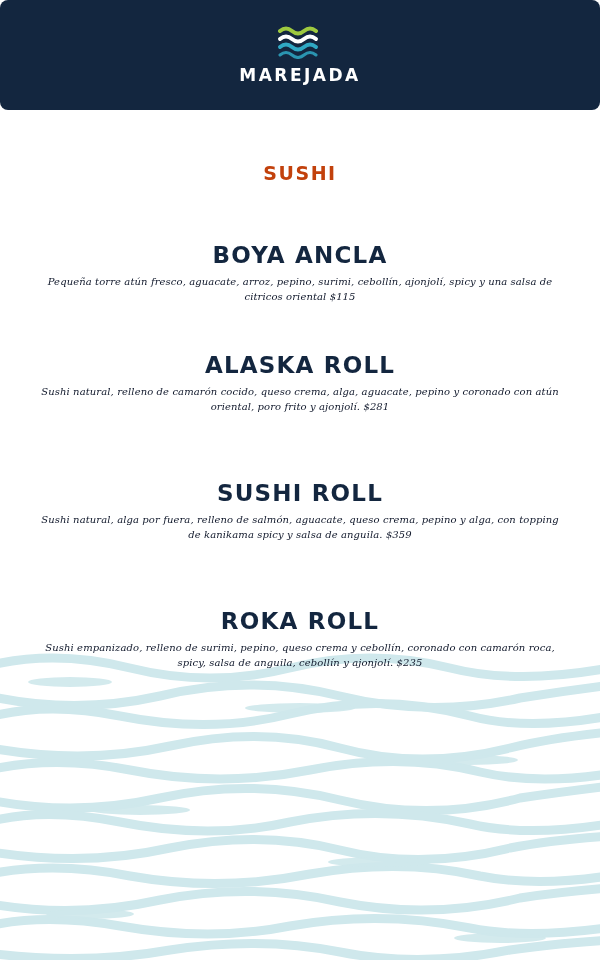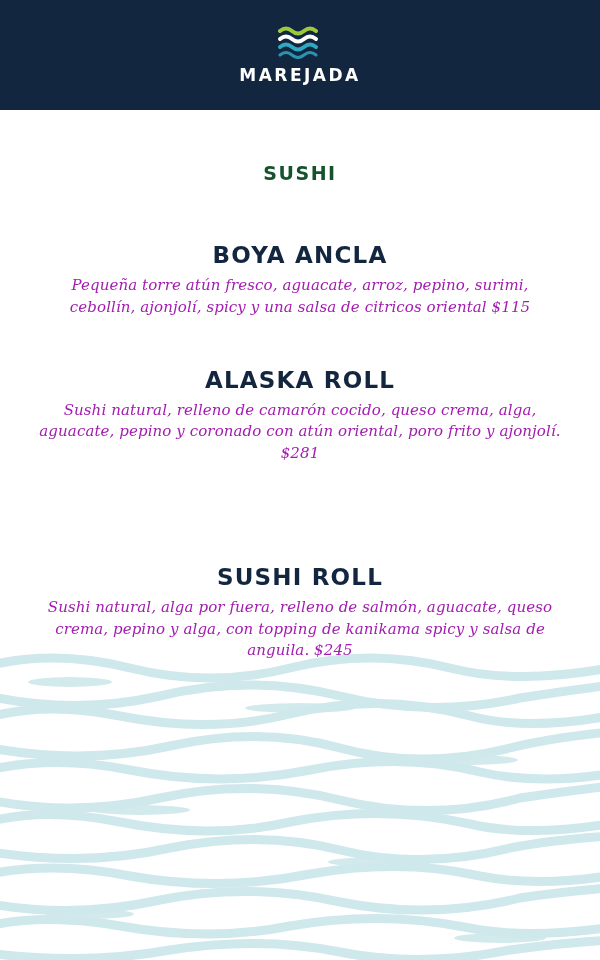--- a/index.html
+++ b/index.html
@@ -21,20 +21,21 @@
   .header {
     position: relative;
     width: 600px;
     height: 110px;
     background: #13263f;
     display: flex;
     flex-direction: column;
     align-items: center;
     justify-content: center;
     z-index: 5;
+    border-radius: 8px;
   }
   .logo-mark {
     width: 48px;
     height: 34px;
     position: relative;
     margin-bottom: 6px;
   }
   .logo-mark svg { display: block; }
   .logo-word {
     color: #ffffff;
@@ -56,45 +57,44 @@
   .waves svg { display: block; width: 600px; height: 310px; }
 
   
   .content {
     position: relative;
     z-index: 2;
     padding-top: 52px;
     text-align: center;
   }
   .section-title {
-    color: #14532d;
+    color: #c2410c;
     font-family: "DejaVu Sans", sans-serif;
     font-size: 19px;
     font-weight: bold;
     letter-spacing: 1.5px;
     margin-bottom: 58px;
   }
   .item {
     margin-bottom: 48px;
     padding: 0 38px;
   }
   .item-name {
     color: #13263f;
     font-family: "DejaVu Sans", sans-serif;
     font-size: 23px;
     font-weight: bold;
     letter-spacing: 1.2px;
     margin-bottom: 7px;
-    margin-top: 33px;
   }
   .item-desc {
-    color: #a21caf;
+    color: #0f172a;
     font-family: "DejaVu Serif", serif;
     font-style: italic;
-    font-size: 15px;
+    font-size: 10px;
     line-height: 1.45;
     letter-spacing: 0.1px;
   }
   .spacer-lg { height: 18px; }
 </style>
 </head>
 <body>
 
 <div class="page">
 
@@ -149,20 +149,24 @@
 
     <div class="item">
       <div class="item-name">ALASKA ROLL</div>
       <div class="item-desc">Sushi natural, relleno de camarón cocido, queso crema, alga, aguacate, pepino y coronado con atún oriental, poro frito y ajonjolí. $281</div>
     </div>
 
     <div class="spacer-lg"></div>
 
     <div class="item">
       <div class="item-name">SUSHI ROLL</div>
-      <div class="item-desc">Sushi natural, alga por fuera, relleno de salmón, aguacate, queso crema, pepino y alga, con topping de kanikama spicy y salsa de anguila.  $245</div>
+      <div class="item-desc">Sushi natural, alga por fuera, relleno de salmón, aguacate, queso crema, pepino y alga, con topping de kanikama spicy y salsa de anguila.  $359</div>
     </div>
 
     <div class="spacer-lg"></div>
 
+    <div class="item">
+      <div class="item-name">ROKA ROLL</div>
+      <div class="item-desc">Sushi empanizado, relleno de surimi, pepino, queso crema y cebollín, coronado con camarón roca, spicy, salsa de anguila, cebollín y ajonjolí.  $235</div>
+    </div>
 
   </div>
 </div>
 
 </body></html>

